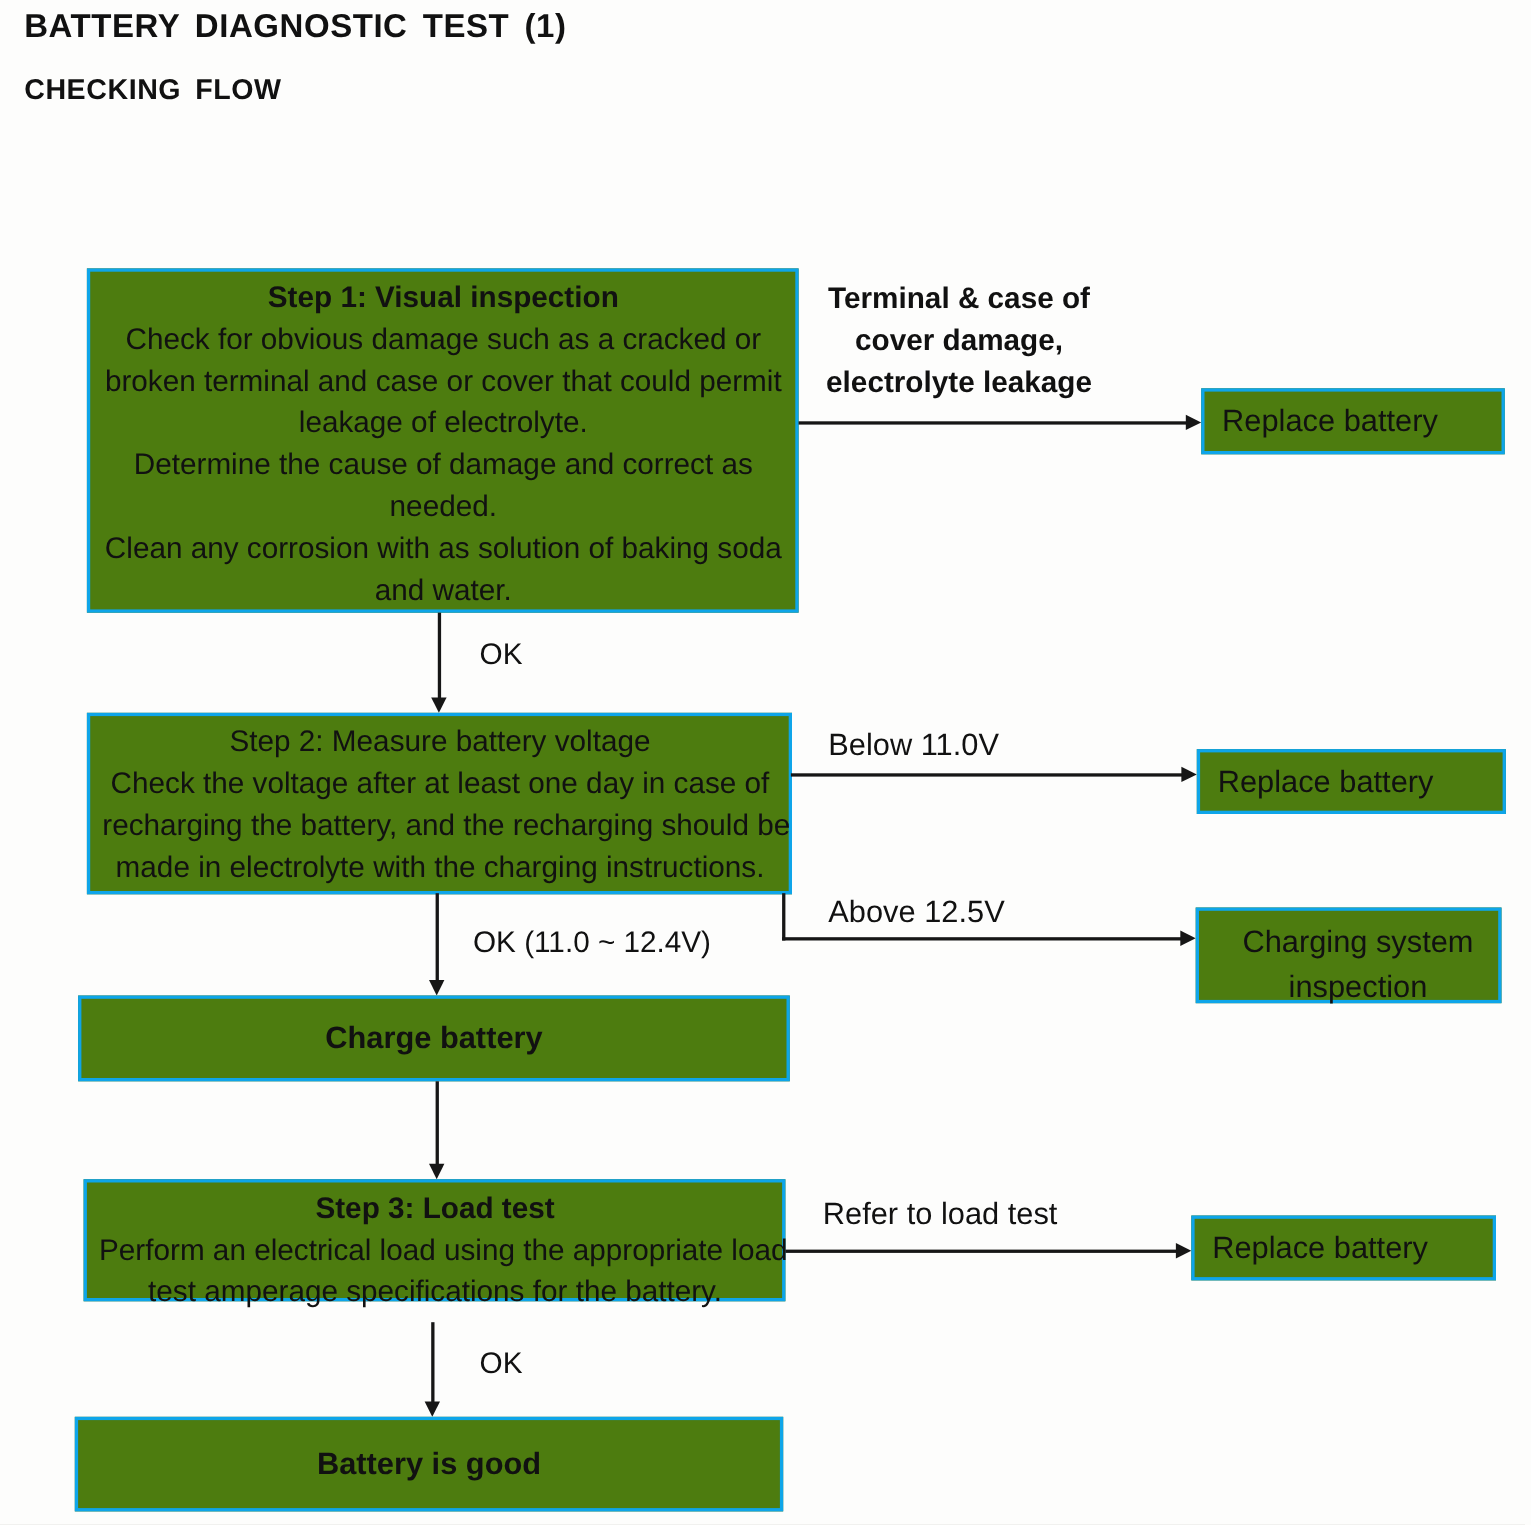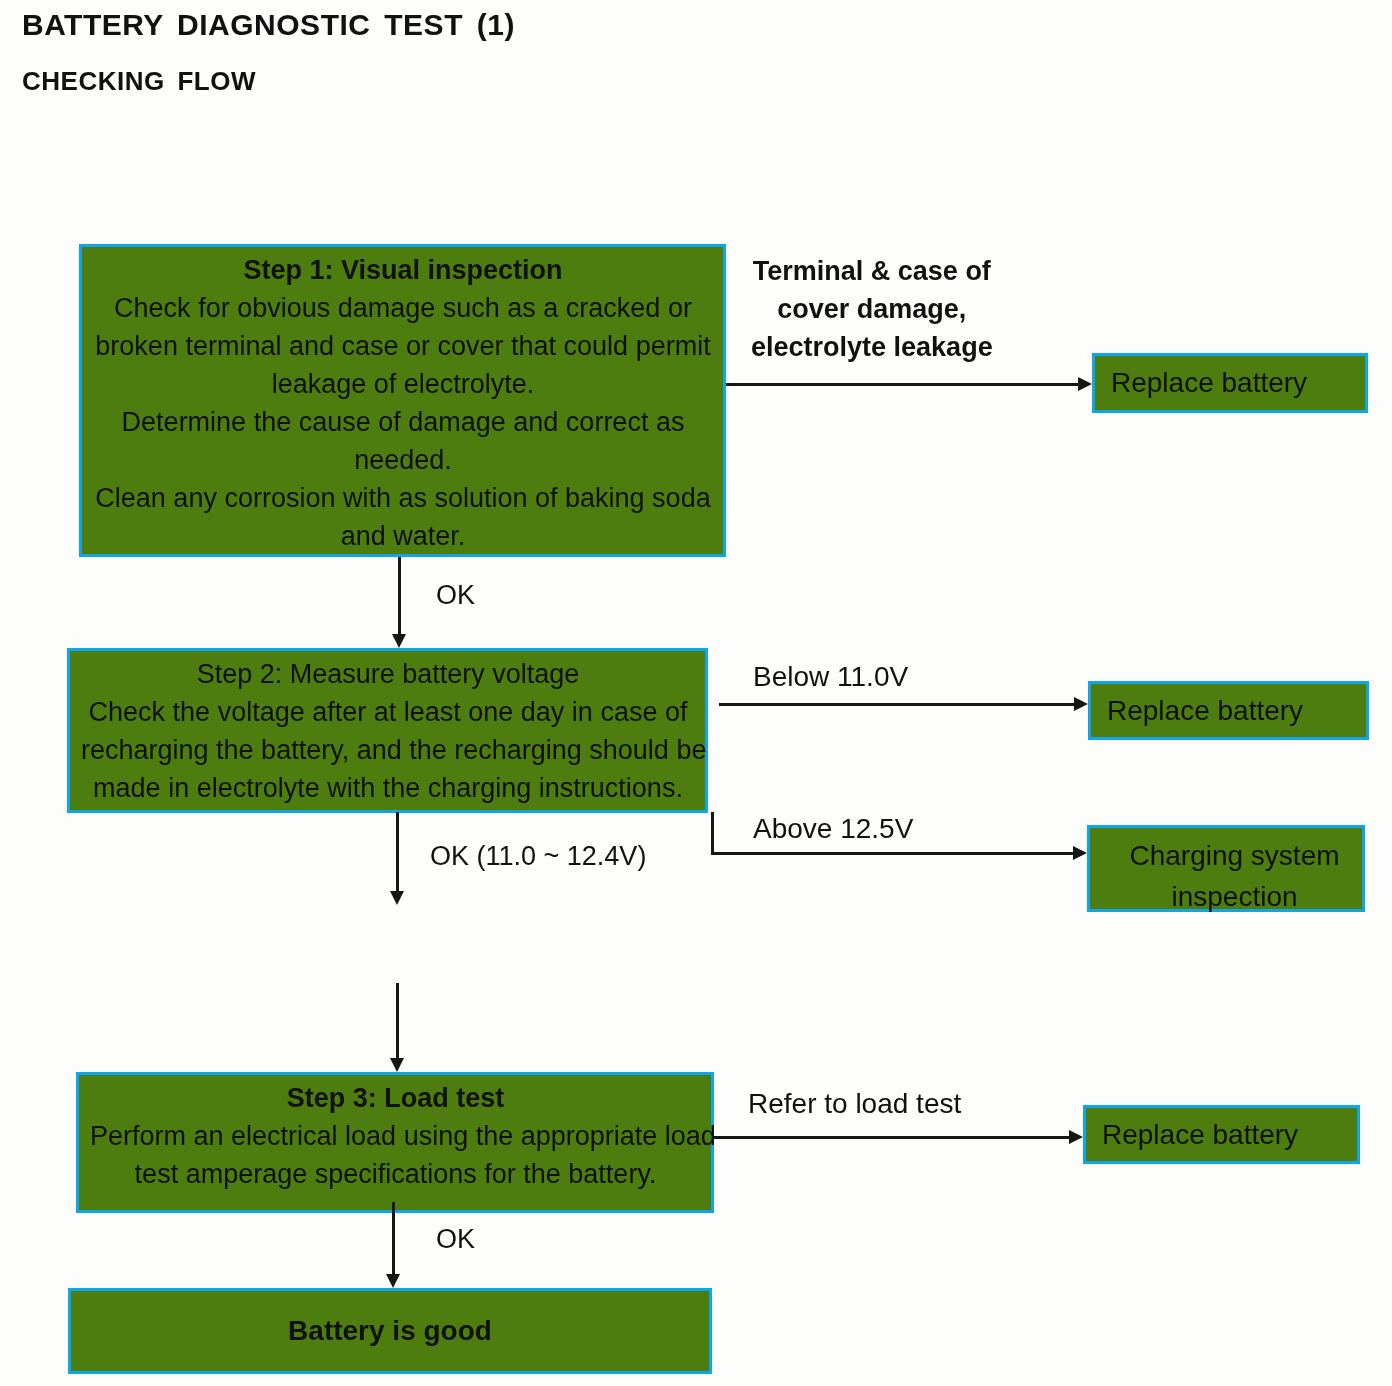--- a/index.html
+++ b/index.html
@@ -73,21 +73,21 @@
   <div class="ah-r" style="left:1078px;top:377px;"></div>
 
   <div class="box terminal-left" style="left:1092px;top:353px;width:276px;height:60px;">
     <span>Replace battery</span>
   </div>
 
   <div class="vline" style="left:398px;top:557px;height:80px;"></div>
   <div class="ah-d" style="left:392px;top:634px;"></div>
   <div class="ok" style="left:436px;top:580px;">OK</div>
 
-  <div class="box step" style="left:67px;top:648px;width:641px;height:165px;">
+  <div class="box step" style="left:79px;top:648px;width:641px;height:165px;">
     <div class="ln">Step 2: Measure battery voltage</div>
     <div class="ln">Check the voltage after at least one day in case of</div>
     <div class="ln">recharging the battery, and the recharging should be</div>
     <div class="ln">made in electrolyte with the charging instructions.</div>
   </div>
 
   <div class="lbl" style="left:753px;top:658px;">Below 11.0V</div>
   <div class="hline" style="left:719px;top:703px;width:357px;"></div>
   <div class="ah-r" style="left:1074px;top:697px;"></div>
 
@@ -102,25 +102,28 @@
 
   <div class="box charging" style="left:1087px;top:825px;width:278px;height:87px;">
     <div class="ln">Charging system</div>
     <div class="ln">inspection</div>
   </div>
 
   <div class="vline" style="left:396px;top:812px;height:81px;"></div>
   <div class="ah-d" style="left:390px;top:891px;"></div>
   <div class="ok" style="left:430px;top:841px;">OK (11.0 ~ 12.4V)</div>
 
+  <div class="box terminal-center" style="left:71px;top:905px;width:647px;height:78px;">
+    <span>Charge battery</span>
+  </div>
 
   <div class="vline" style="left:396px;top:983px;height:77px;"></div>
   <div class="ah-d" style="left:390px;top:1058px;"></div>
 
-  <div class="box step" style="left:76px;top:1072px;width:638px;height:141px;">
+  <div class="box step" style="left:76px;top:1072px;width:638px;height:111px;">
     <div class="ln bold">Step 3: Load test</div>
     <div class="ln">Perform an electrical load using the appropriate load</div>
     <div class="ln">test amperage specifications for the battery.</div>
   </div>
 
   <div class="lbl" style="left:748px;top:1085px;">Refer to load test</div>
   <div class="hline" style="left:714px;top:1136px;width:357px;"></div>
   <div class="ah-r" style="left:1069px;top:1130px;"></div>
 
   <div class="box terminal-left" style="left:1083px;top:1105px;width:277px;height:59px;">

